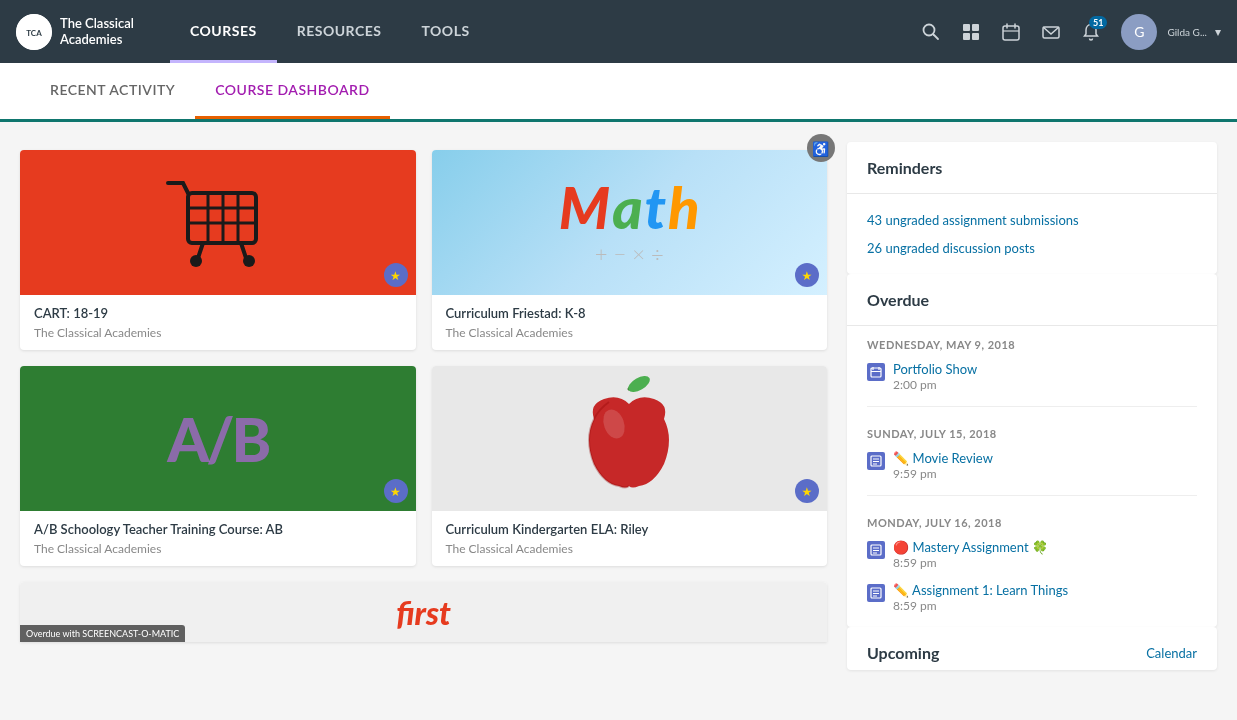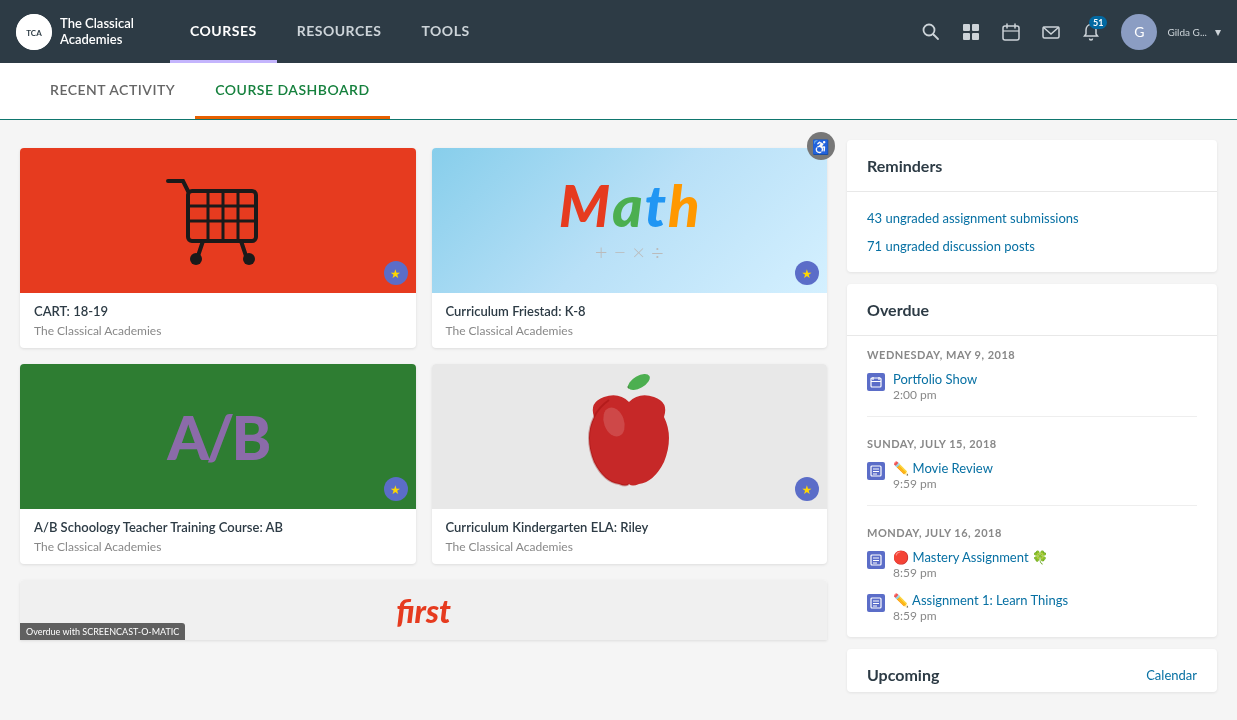--- a/index.html
+++ b/index.html
@@ -121,36 +121,36 @@
     .nav-chevron {
       color: #cdd4d9;
       font-size: 12px;
       margin-left: 4px;
       cursor: pointer;
     }
 
     
     .tabs-bar {
       background: #fff;
-      border-bottom: 1px solid #0f766e;
+      border-bottom: 3px solid #0f766e;
       display: flex;
       padding: 0 30px;
     }
     .tab {
       padding: 18px 20px;
       font-size: 14px;
       font-weight: 600;
       color: #666;
       cursor: pointer;
       border-bottom: 3px solid transparent;
       text-transform: uppercase;
       letter-spacing: 0.5px;
     }
     .tab.active {
-      color: #15803d;
+      color: #a21caf;
       border-bottom: 3px solid #e66000;
     }
 
     
     .main-content {
       display: flex;
       gap: 0;
       padding: 20px 20px 20px 20px;
       max-width: 1237px;
       background: #f5f5f5;
@@ -258,21 +258,21 @@
 
     
     .sidebar {
       width: 370px;
       flex-shrink: 0;
     }
 
     .sidebar-section {
       background: #fff;
       border-radius: 4px;
-      margin-bottom: 12px;
+      margin-bottom: 0;
       box-shadow: 0 1px 3px rgba(0,0,0,0.08);
     }
     .sidebar-section-header {
       padding: 16px 20px;
       font-size: 16px;
       font-weight: 700;
       color: #2d3b45;
       border-bottom: 1px solid #e8e8e8;
     }
     .reminder-link {
@@ -525,21 +525,21 @@
     </div>
 
   </div>
 
   <div class="sidebar">
 
     <div class="sidebar-section">
       <div class="sidebar-section-header">Reminders</div>
       <div class="sidebar-padding">
         <a class="reminder-link">43 ungraded assignment submissions</a>
-        <a class="reminder-link">71 ungraded discussion posts</a>
+        <a class="reminder-link">26 ungraded discussion posts</a>
       </div>
     </div>
 
     <div class="sidebar-section">
       <div class="sidebar-section-header">Overdue</div>
 
       <div>
         <div class="overdue-date-header">WEDNESDAY, MAY 9, 2018</div>
         <div class="overdue-item">
           <div class="overdue-icon-square">

